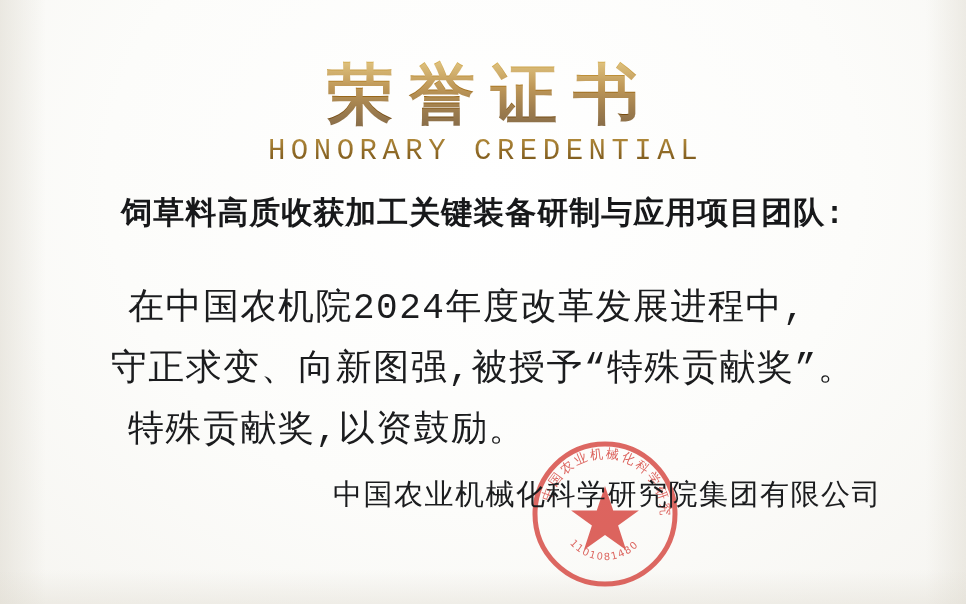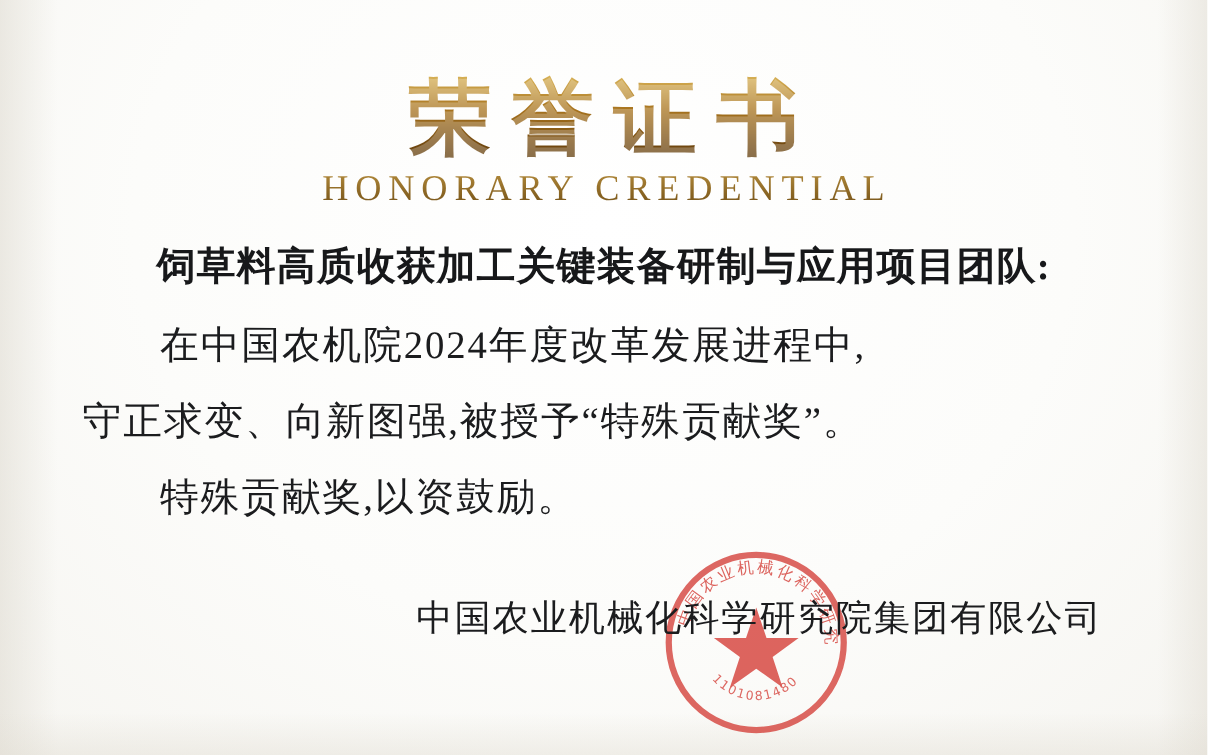--- a/index.html
+++ b/index.html
@@ -59,60 +59,61 @@
     text-indent: 16px;
     line-height: 1.05;
     background: linear-gradient(180deg, #d8b257 0%, #a8741f 40%, #7a4f12 75%, #5d3a0c 100%);
     -webkit-background-clip: text;
     background-clip: text;
     color: transparent;
     text-shadow: 0 1px 0 rgba(255,255,255,0.25);
   }
   .title-en {
     margin-top: 6px;
-    font-family: Liberation Serif, serif;
+    font-family: Liberation Mono, monospace;
     font-size: 29px;
     letter-spacing: 5.5px;
     text-indent: 5px;
     color: #8d6a2d;
     background: linear-gradient(180deg, #b8903f 0%, #8a6523 60%, #6f4f18 100%);
     -webkit-background-clip: text;
     background-clip: text;
     color: transparent;
   }
 
   .recipient {
     position: absolute;
     top: 192px;
     left: 0;
     width: 100%;
     text-align: center;
-    font-family: Liberation Serif, serif;
+    font-family: Liberation Mono, monospace;
     font-size: 31px;
     font-weight: bold;
     letter-spacing: 1px;
     color: #17181a;
   }
 
   .body-text {
     position: absolute;
-    top: 245px;
+    top: 278px;
     left: 66px;
     right: 66px;
-    font-family: Liberation Serif, serif;
-    font-size: 31px;
+    font-family: Liberation Mono, monospace;
+    font-size: 36px;
     line-height: 61px;
     color: #1b1c1e;
     letter-spacing: 1.5px;
   }
   .line-indent {
     text-indent: 62px;
   }
   .line-plain {
     text-indent: 0;
+    text-align: center;
   }
 
   .signature {
     position: absolute;
     right: 84px;
     top: 466px;
     text-align: right;
     font-family: "DejaVu Serif", "Liberation Serif", serif;
     font-size: 29px;
     color: #1b1c1e;

